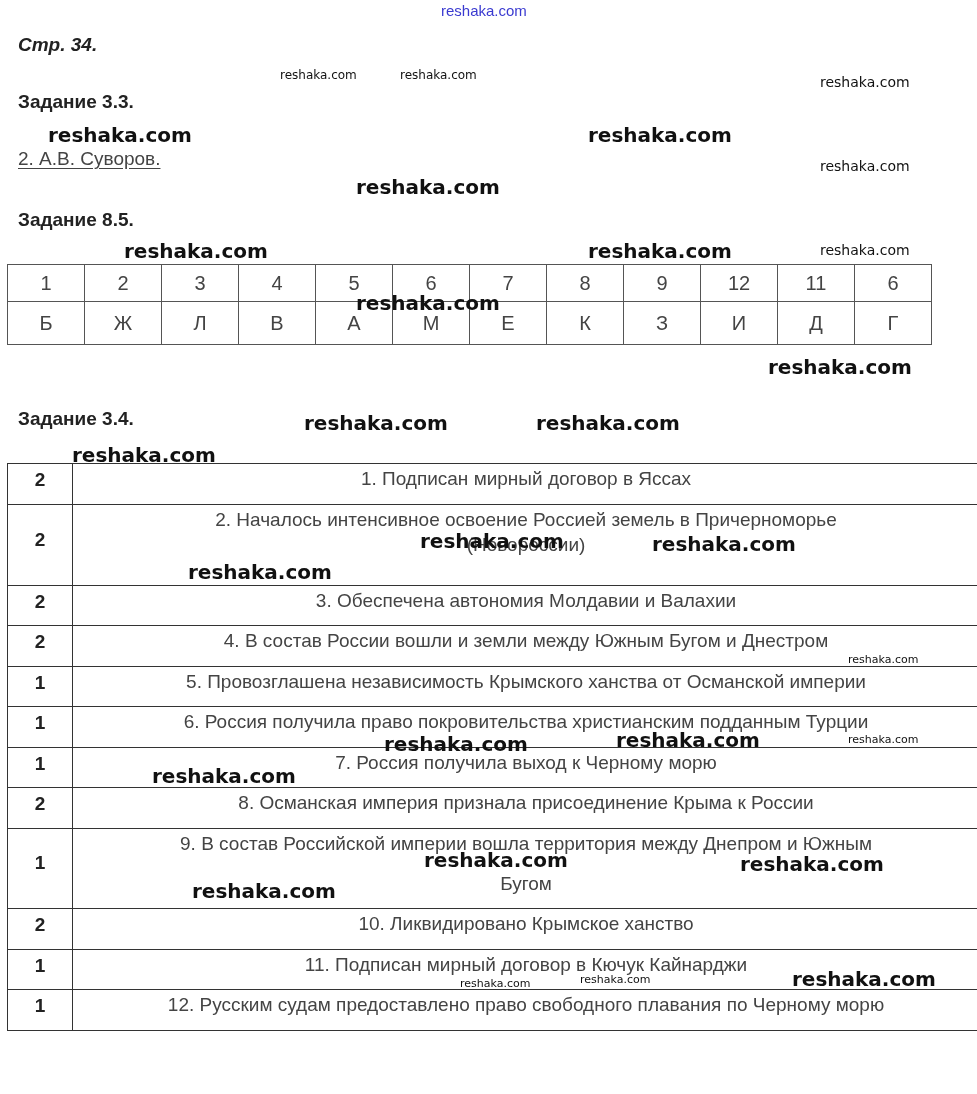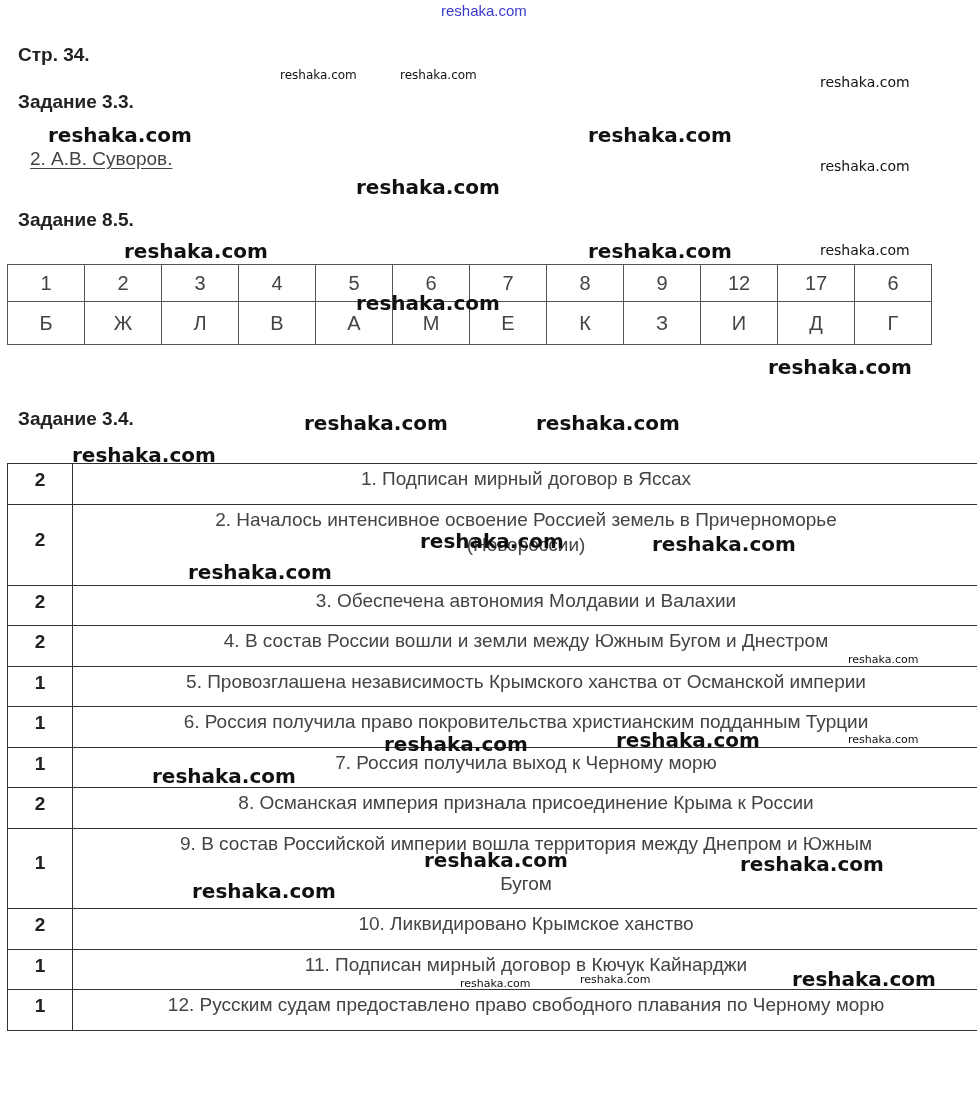--- a/index.html
+++ b/index.html
@@ -1,21 +1,21 @@
 <!DOCTYPE html>
 <html><head>
 <meta charset="utf-8">
 <style>
   html, body { margin:0; padding:0; background:#ffffff; }
   body { width:977px; height:1094px; position:relative; overflow:hidden;
          font-family:"Liberation Sans", sans-serif; color:#333; }
   .abs { position:absolute; }
   .heading { font-weight:bold; font-size:19px; color:#222; }
   .top-wm { left:441px; top:2px; font-size:15px; color:#3a3ad0; letter-spacing:0px; }
-  .answer { left:30px; top:148px; font-size:19px; color:#444; text-decoration:underline; text-underline-offset:3px; }
+  .answer { left:18px; top:148px; font-size:19px; color:#444; text-decoration:underline; text-underline-offset:3px; }
   .wm { position:absolute; font-family:"DejaVu Sans", sans-serif; font-weight:bold; color:#111; white-space:nowrap; z-index:5; }
   .wm.big { font-size:20px; font-weight:600; }
   .wm.small { font-size:12px; font-weight:normal; }
   
   .grid { position:absolute; left:7px; top:264px; border-collapse:collapse; }
   .grid td { border:1px solid #555; width:76px; text-align:center; font-size:20px; color:#444; padding:0; }
   .grid tr.r1 td { height:36px; }
   .grid tr.r2 td { height:42px; }
   
   .tbl { position:absolute; left:7px; top:463px; border-collapse:collapse; width:972px; }
@@ -24,41 +24,41 @@
               font-weight:bold; font-size:19px; color:#222; }
   .tbl td.t { text-align:center; font-size:19px; color:#444; }
   .tbl td .inner { padding-top:5px; line-height:20px; }
   .tbl td.n .inner { padding-top:6px; }
 </style>
 </head>
 <body>
 
 <div class="abs top-wm">reshaka.com</div>
 
-<div class="abs heading" style="left:18px;top:44px;">Стр. 34.</div>
+<div class="abs heading" style="left:18px;top:34px;font-style:italic;">Стр. 34.</div>
 
 <div class="abs heading" style="left:18px;top:91px;">Задание 3.3.</div>
 <div class="abs answer">2. А.В. Суворов.</div>
 
 <div class="abs heading" style="left:18px;top:209px;">Задание 8.5.</div>
 
 <table class="grid">
   <tbody>
       <tr class="r1">
     <td>1</td>
     <td>2</td>
     <td>3</td>
     <td>4</td>
     <td>5</td>
     <td>6</td>
     <td>7</td>
     <td>8</td>
     <td>9</td>
     <td>12</td>
-    <td>17</td>
+    <td>11</td>
     <td>6</td>
   </tr>
   <tr class="r2">
     <td>Б</td>
     <td>Ж</td>
     <td>Л</td>
     <td>В</td>
     <td>А</td>
     <td>М</td>
     <td>Е</td>

